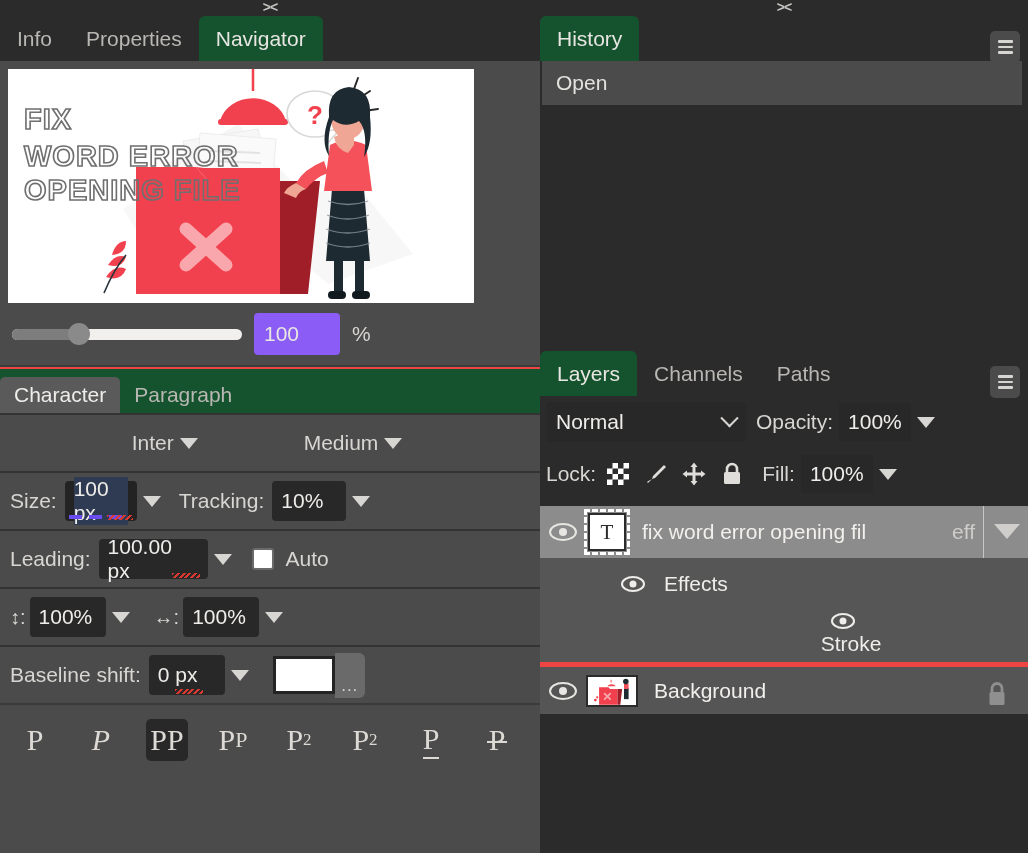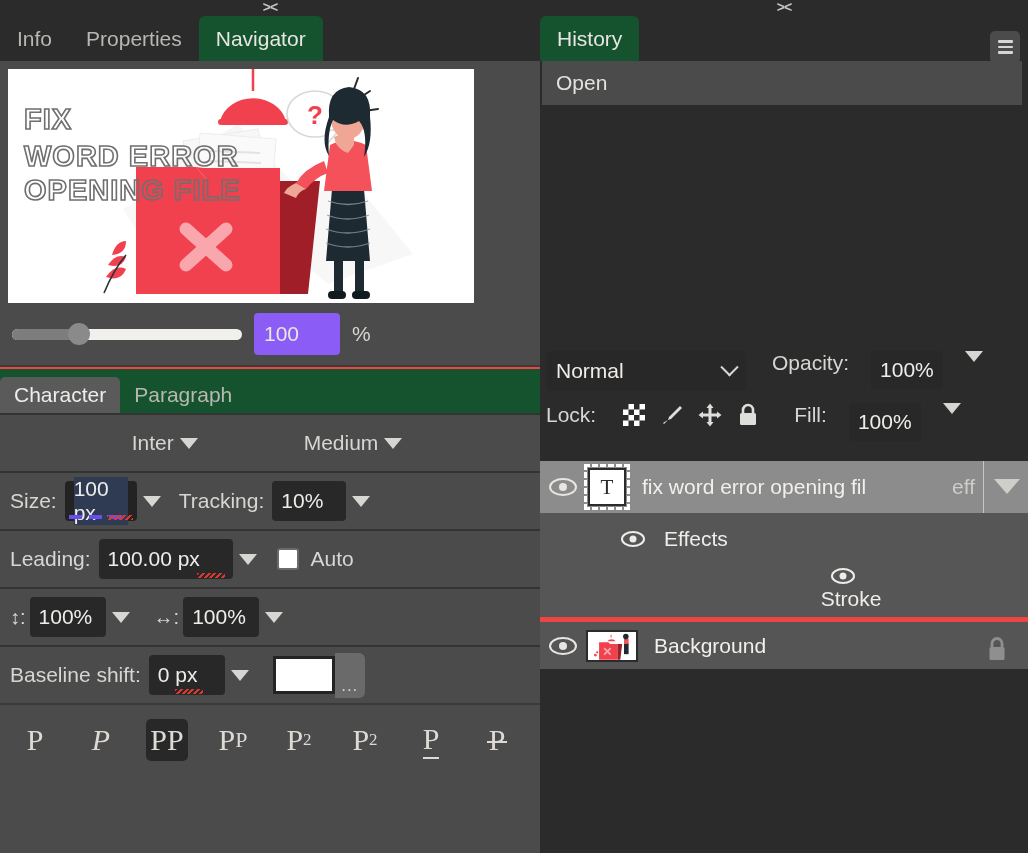--- a/index.html
+++ b/index.html
@@ -136,21 +136,21 @@
 
   
   .hist-body{background:#2b2b2b;flex:0 0 auto;height:290px;position:relative;}
   .hist-item{
     height:44px;background:#4b4b4b;display:flex;align-items:center;
     padding-left:14px;font-size:21px;color:#e4e2de;width:466px;margin-left:2px;
   }
 
   
   .layers-wrap{background:#2b2b2b;flex:1 1 auto;display:flex;flex-direction:column;}
-  .lrow{display:flex;align-items:flex-start;height:52px;padding-left:6px;gap:16px;}
+  .lrow{display:flex;align-items:center;height:52px;padding-left:6px;gap:0;}
   .blend-select{
     width:200px;height:40px;background:#282828;border-radius:5px;display:flex;align-items:center;
     justify-content:space-between;padding:0 10px;box-sizing:border-box;font-size:21px;color:#efedea;
   }
   .chev{width:11px;height:11px;border-right:2.5px solid #d8d6d2;border-bottom:2.5px solid #d8d6d2;
     transform:rotate(45deg) translate(-3px,-3px);}
   .op-lbl{font-size:21px;color:#d8d6d2;margin-left:10px;}
   .op-fld{margin-left:6px;background:#282828;border-radius:4px;height:38px;display:flex;align-items:center;
     padding:0 9px;font-size:21px;color:#efedea;}
   .lock-lbl{font-size:21px;color:#d8d6d2;margin-right:10px;}
@@ -347,21 +347,21 @@
         <span class="caret"></span>
         <span class="lbl" style="margin-left:12px;">Tracking:</span>
         <div class="fld" style="margin-left:8px;width:74px;">10%</div>
         <span class="caret"></span>
       </div>
 
       <div class="hr-dark"></div>
 
       <div class="crow">
         <span class="lbl">Leading:</span>
-        <div class="fld" style="margin-left:8px;width:134px;">
+        <div class="fld" style="margin-left:8px;width:109px;">
           <span>100.00 px</span>
           <span class="squig" style="right:8px;width:28px;"></span>
         </div>
         <span class="caret"></span>
         <span class="chk" style="margin-left:14px;"></span>
         <span class="lbl" style="margin-left:12px;">Auto</span>
       </div>
 
       <div class="hr-dark"></div>
 
@@ -435,20 +435,32 @@
             <i></i>
             <i></i>
           </span>
       </div>
     </div>
 
     <div class="hist-body">
       <div class="hist-item">Open</div>
     </div>
 
+    <div class="tabbar">
+      <div class="tab active">Layers</div>
+      <div class="tab">Channels</div>
+      <div class="tab">Paths</div>
+      <div class="panel-menu-btn">
+        <span class="hamb">
+            <i></i>
+            <i></i>
+            <i></i>
+          </span>
+      </div>
+    </div>
 
     <div class="layers-wrap">
 
       <div class="lrow">
         <div class="blend-select">
           <span>Normal</span>
           <span class="chev"></span>
         </div>
         <span class="op-lbl">Opacity:</span>
         <div class="op-fld">100%</div>

